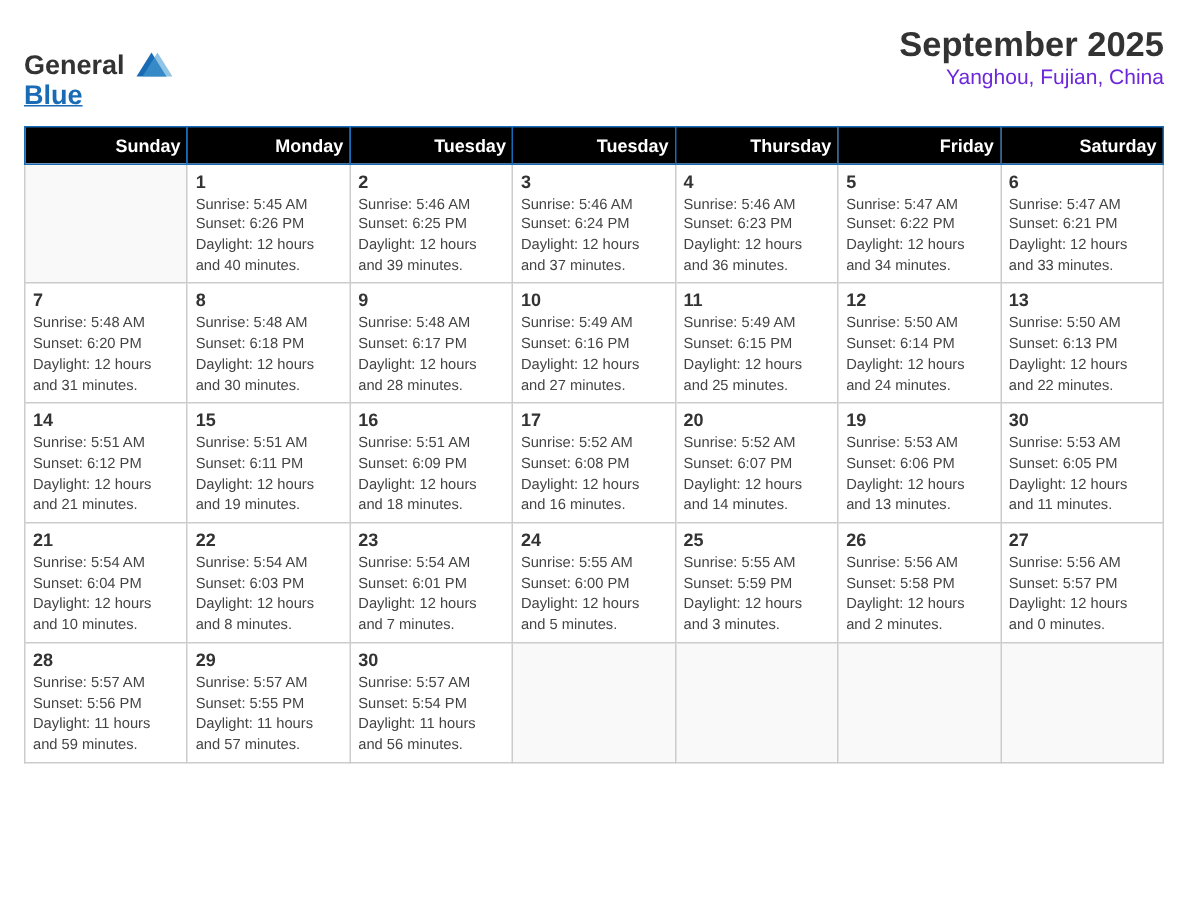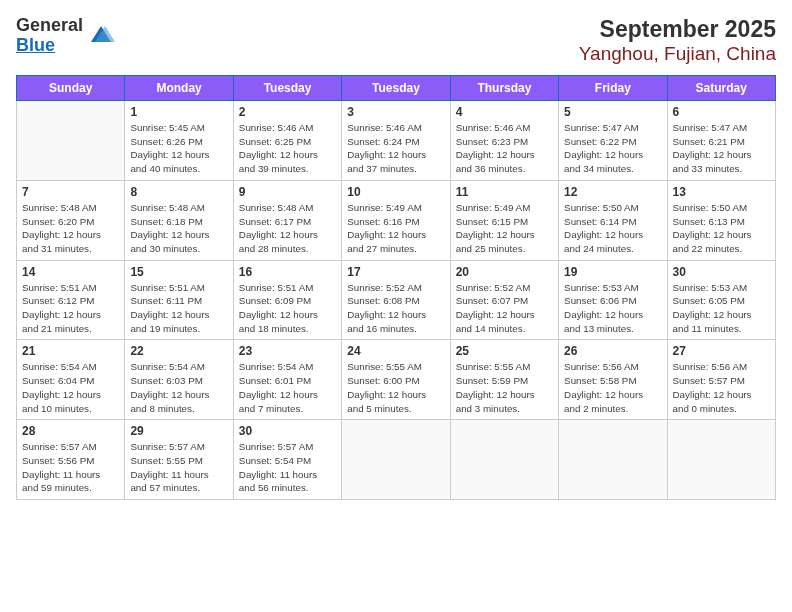--- a/index.html
+++ b/index.html
@@ -22,20 +22,21 @@
     }
     .logo-text {
       display: flex;
       flex-direction: column;
       line-height: 1.1;
     }
     .logo-general {
       font-size: 18px;
       font-weight: bold;
       color: #333;
+      margin-top: 18px;
     }
     .logo-blue {
       font-size: 18px;
       font-weight: bold;
       color: #1a6bb5;
       text-decoration: underline;
     }
     .logo-icon {
       width: 28px;
       height: 28px;
@@ -43,33 +44,33 @@
     }
     .title-block {
       text-align: right;
     }
     .month-title {
       font-size: 23px;
       font-weight: bold;
       color: #333;
     }
     .location {
-      font-size: 19px;
-      color: #7f1d1d;
+      font-size: 14px;
+      color: #6d28d9;
     }
     .calendar {
       width: 100%;
       border-collapse: collapse;
       font-size: 10.5px;
     }
     .calendar th {
-      background-color: #8b5cf6;
+      background-color: #000000;
       color: #fff;
       padding: 5px 4px;
-      text-align: center;
+      text-align: right;
       font-size: 12px;
       font-weight: bold;
       border: 1px solid #1a6bb5;
     }
     .calendar td {
       border: 1px solid #ccc;
       vertical-align: top;
       padding: 4px 5px;
       width: 14.28%;
       min-height: 80px;

